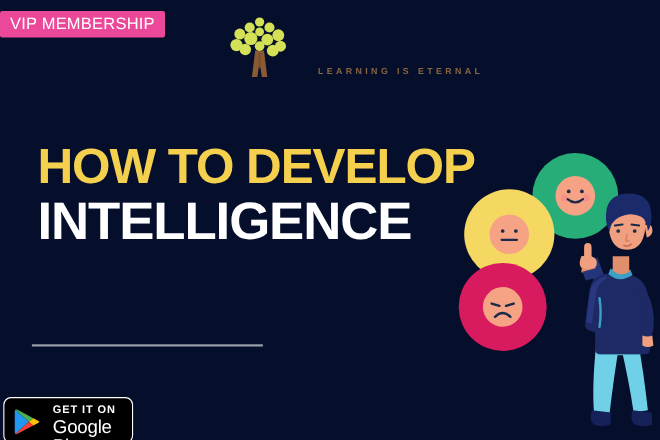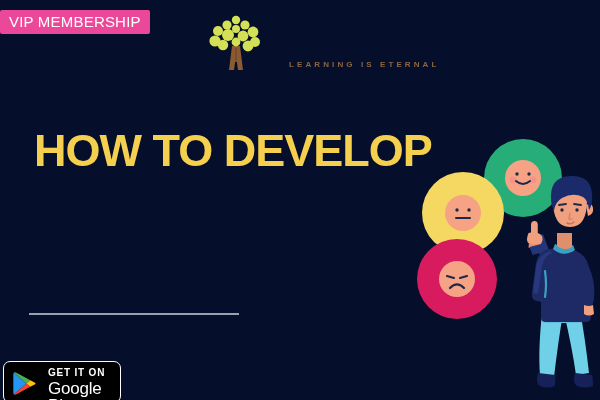--- a/index.html
+++ b/index.html
@@ -152,20 +152,21 @@
       <circle cx="50" cy="28" r="5.0" fill="#d4e157"></circle>
       <circle cx="31" cy="28" r="4.4" fill="#d4e157"></circle>
       <circle cx="18" cy="31" r="5.2" fill="#d4e157"></circle>
       <circle cx="43" cy="32" r="5.4" fill="#d4e157"></circle>
     </svg>
     <div id="logo-tagline">LEARNING IS ETERNAL</div>
   </div>
 
   <div id="headline">
     <div id="head-line-1" class="head-line">HOW TO DEVELOP</div>
+    <div id="head-line-3" class="head-line">INTELLIGENCE</div>
   </div>
 
   <div id="divider"></div>
 
   <div id="gplay-badge">
     <svg id="gplay-icon" width="24" height="25" viewBox="0 0 24 25">
       <path d="M1 1.5 L13.2 12.5 L1 23.5 C0.5 23.1 0.3 22.4 0.3 21.6 L0.3 3.4 C0.3 2.6 0.5 1.9 1 1.5 Z" fill="#2196f3"></path>
       <path d="M1 1.5 C1.5 1.1 2.2 1.1 3 1.6 L17.3 9.2 L13.2 12.5 Z" fill="#4caf50"></path>
       <path d="M13.2 12.5 L17.3 9.2 L21.6 11.5 C22.9 12.2 22.9 12.8 21.6 13.5 L17.3 15.8 Z" fill="#ffc107"></path>
       <path d="M1 23.5 L13.2 12.5 L17.3 15.8 L3 23.4 C2.2 23.9 1.5 23.9 1 23.5 Z" fill="#f44336"></path>

